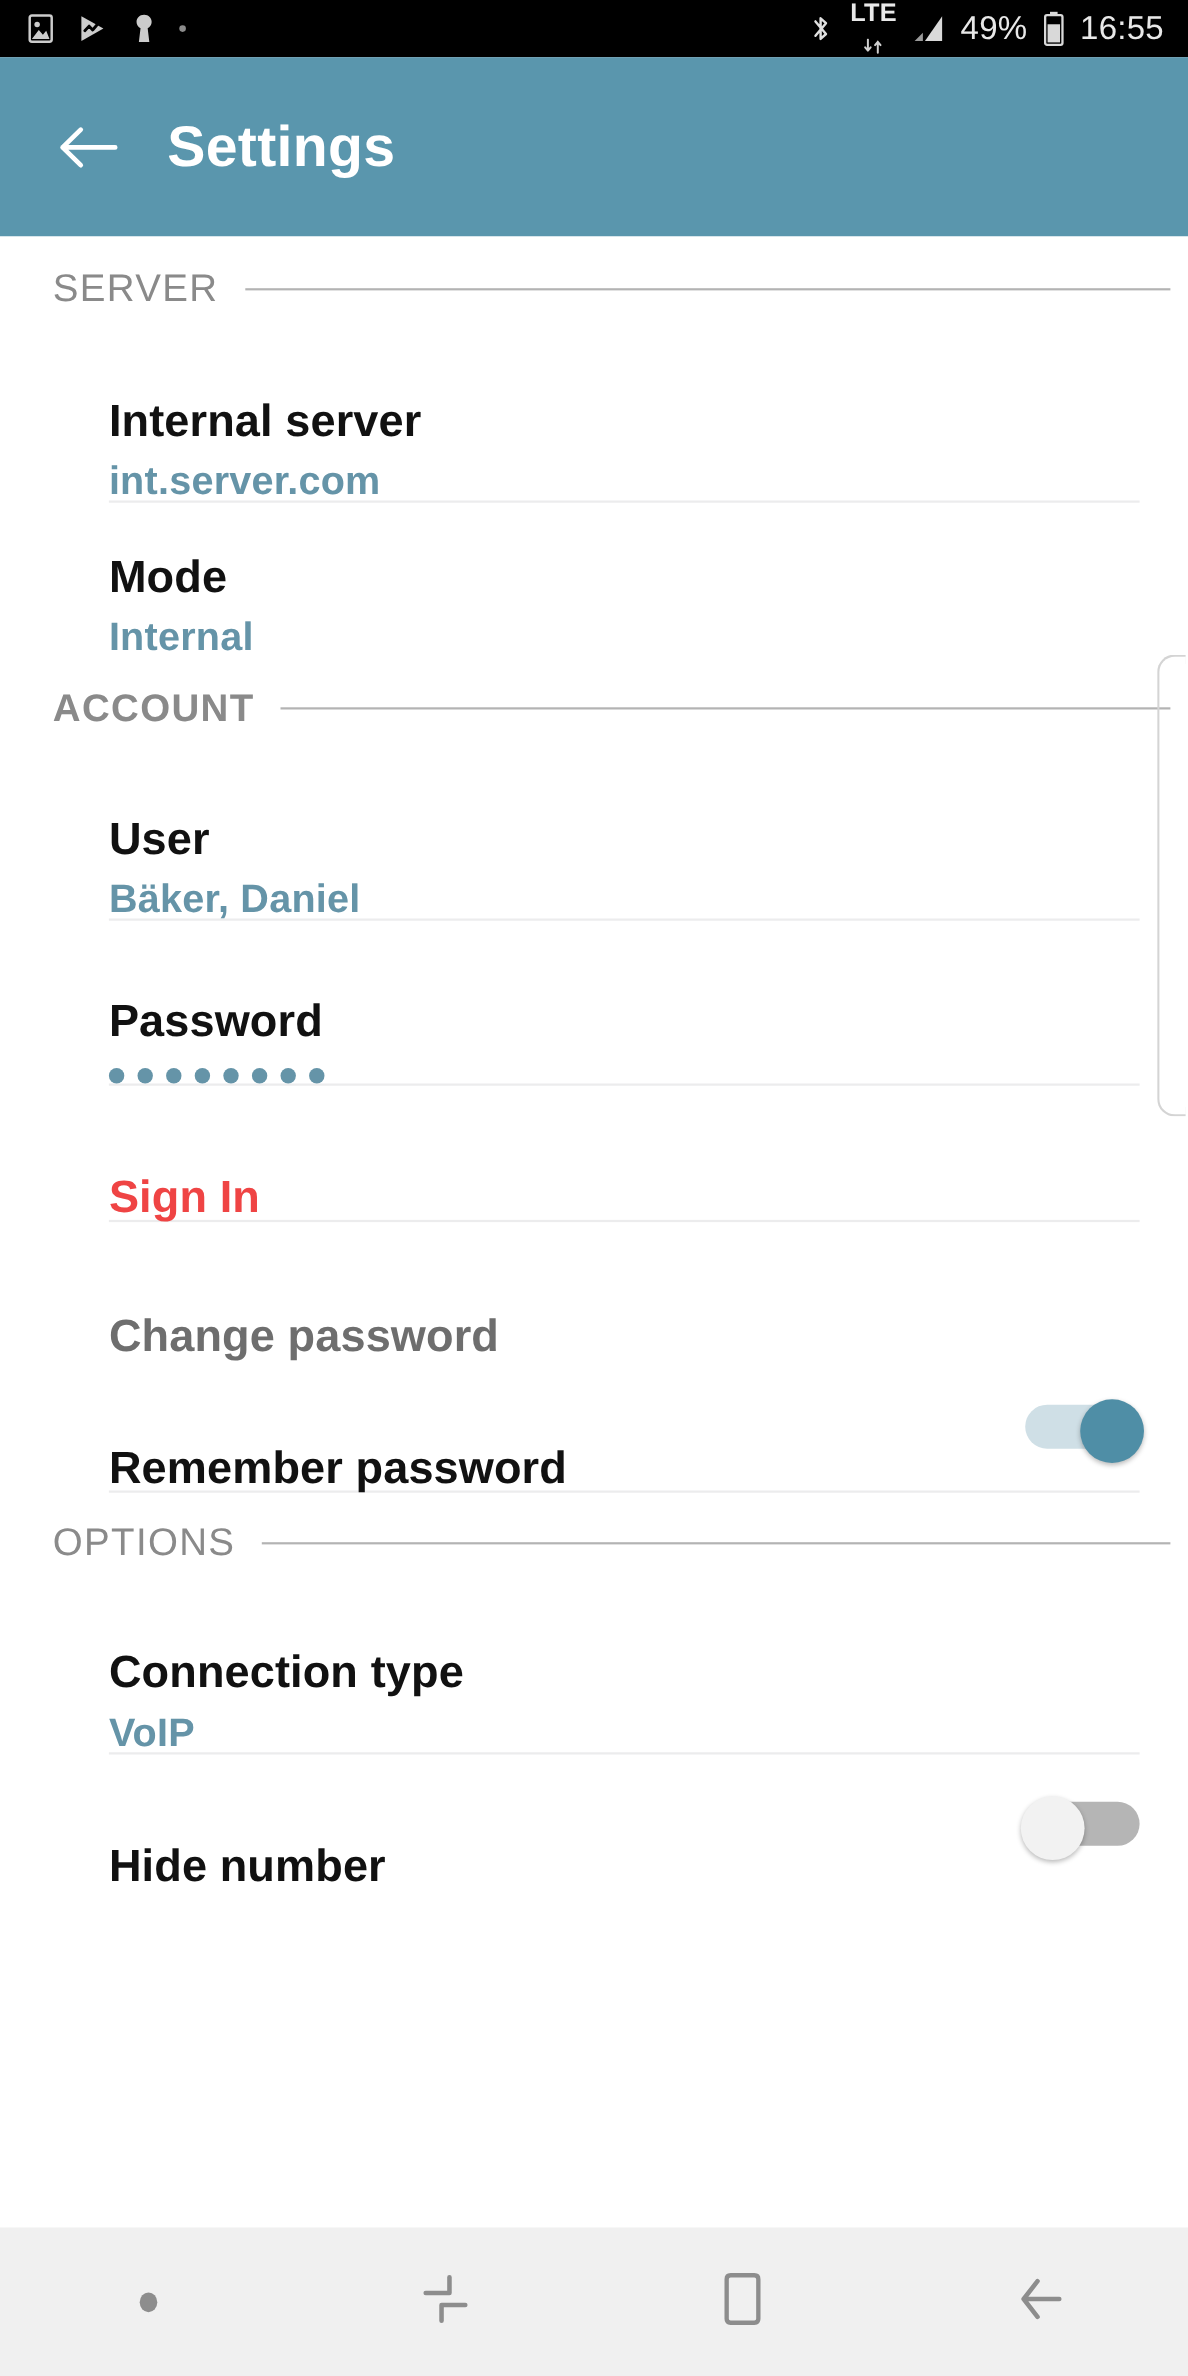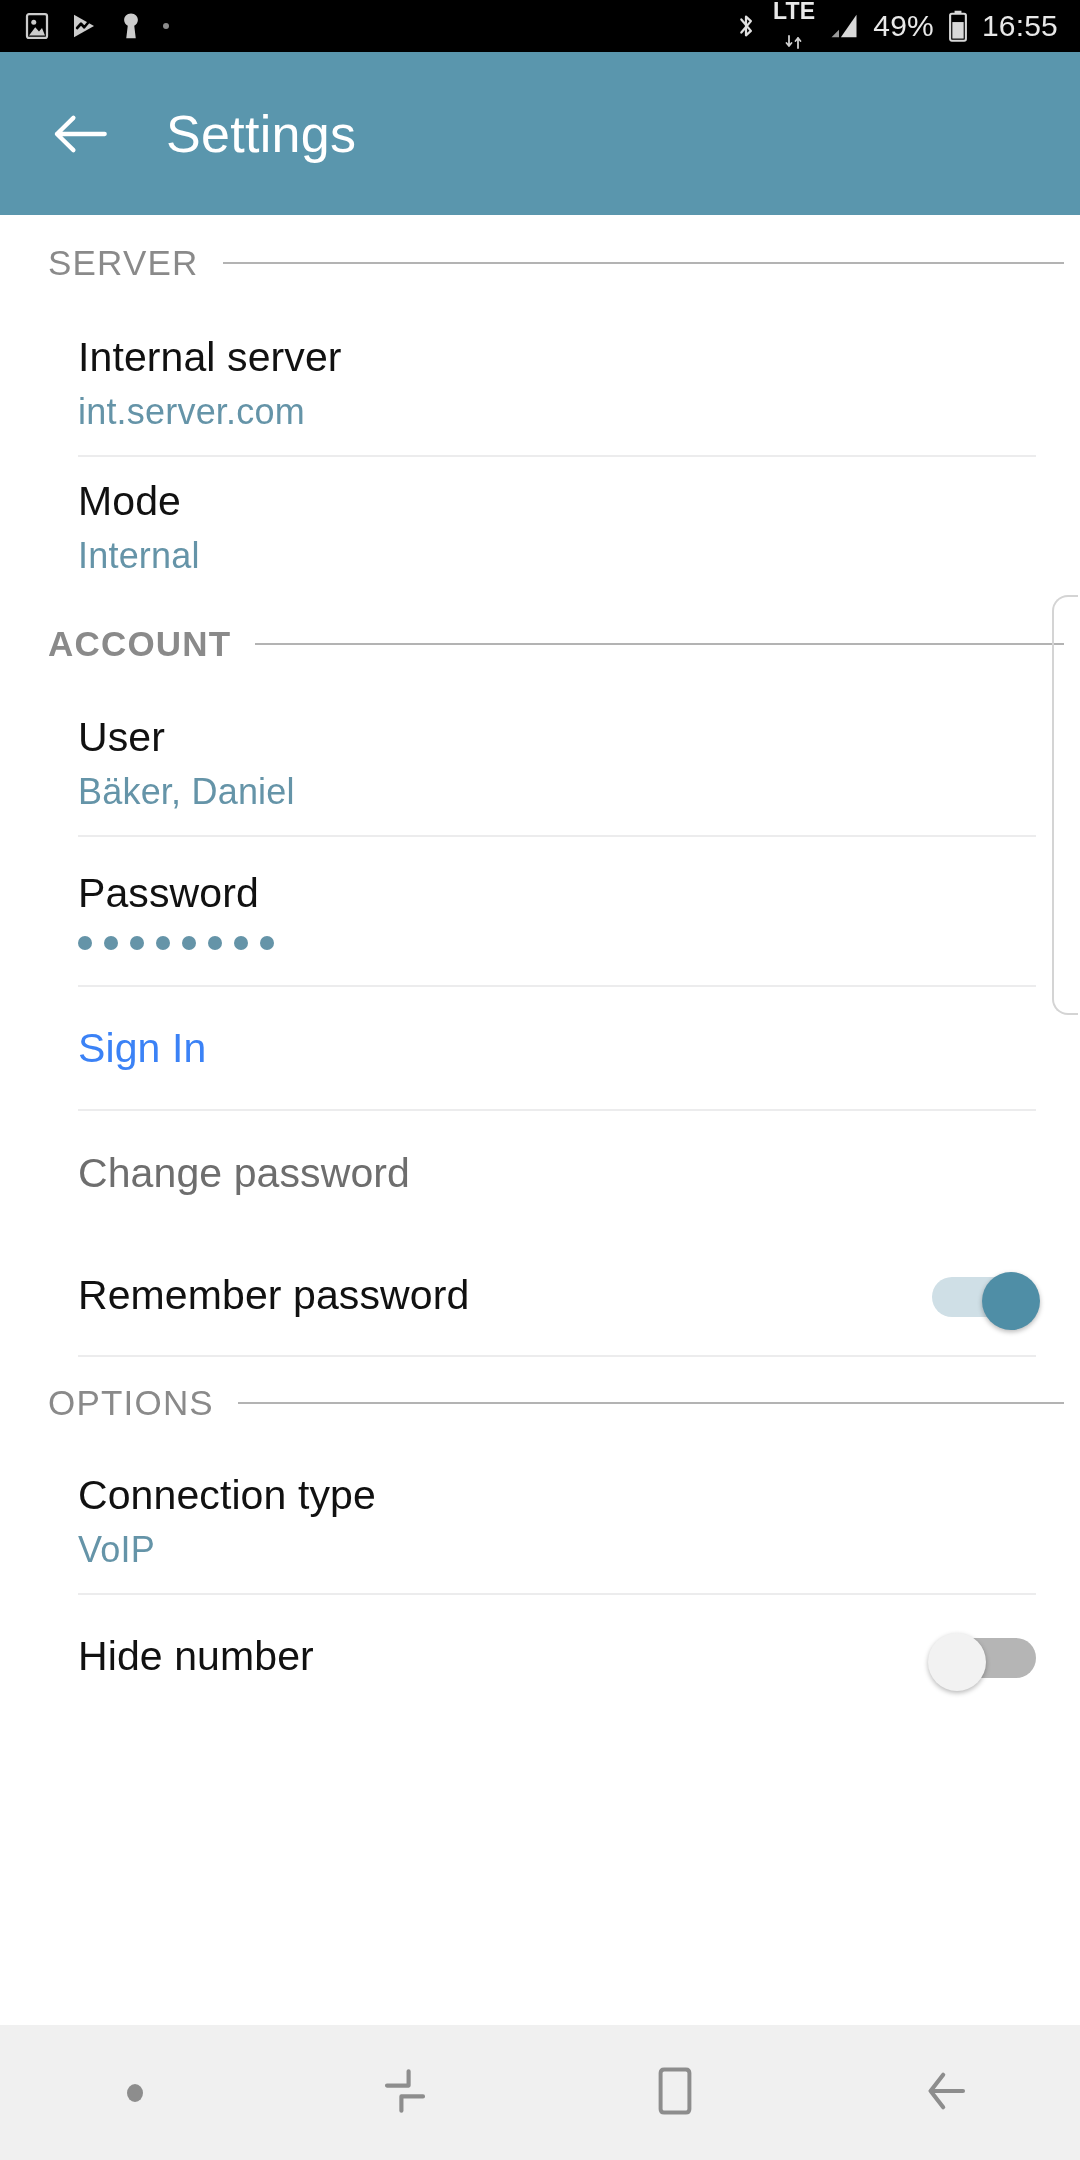--- a/index.html
+++ b/index.html
@@ -27,24 +27,24 @@
 
   
   .appbar{
     position:absolute; top:52px; left:0;
     width:1080px; height:163px;
     background:#5a96ad;
     display:flex; align-items:center;
   }
   .back-arrow{ margin-left:52px; width:56px; height:56px; display:flex; align-items:center; justify-content:center; cursor:pointer; }
   .appbar-title{
-    margin-left:58px;
+    margin-left:44px;
     color:#ffffff;
     font-size:52px;
-    font-weight:normal;
+    font-weight:bold;
     letter-spacing:.3px;
   }
 
   
   .content{
     position:absolute; top:215px; left:0;
     width:1080px; height:1810px;
     background:#ffffff;
   }
 
@@ -57,35 +57,35 @@
     font-size:35px;
     letter-spacing:1.2px;
     white-space:nowrap;
   }
   .section-header .sh-rule{
     flex:1; height:2px; background:#b3b3b3; margin-left:24px;
   }
 
   .row{
     position:relative;
-    margin-left:78px;
+    margin-left:99px;
     margin-right:44px;
     border-bottom:2px solid #ececed;
-    display:flex; align-items:center;
+    display:flex; align-items:flex-end;font-weight:bold;
   }
   .row.last{ border-bottom:none; }
   .row-texts{ display:flex; flex-direction:column; justify-content:center; }
   .row-title{
     color:#111111;
     font-size:41px;
     line-height:1.0;
     letter-spacing:.1px;
   }
   .row-title.muted{ color:#6e6e6e; }
-  .row-title.link{ color:#3b82f6; }
+  .row-title.link{ color:#ef4444; }
   .row-sub{
     color:#6594a8;
     font-size:36px;
     line-height:1.0;
     margin-top:16px;
     letter-spacing:.2px;
   }
   .pw-dots{ display:flex; gap:12px; margin-top:22px; }
   .pw-dots i{ width:14px; height:14px; border-radius:50%; background:#6594a8; display:block; }
 

